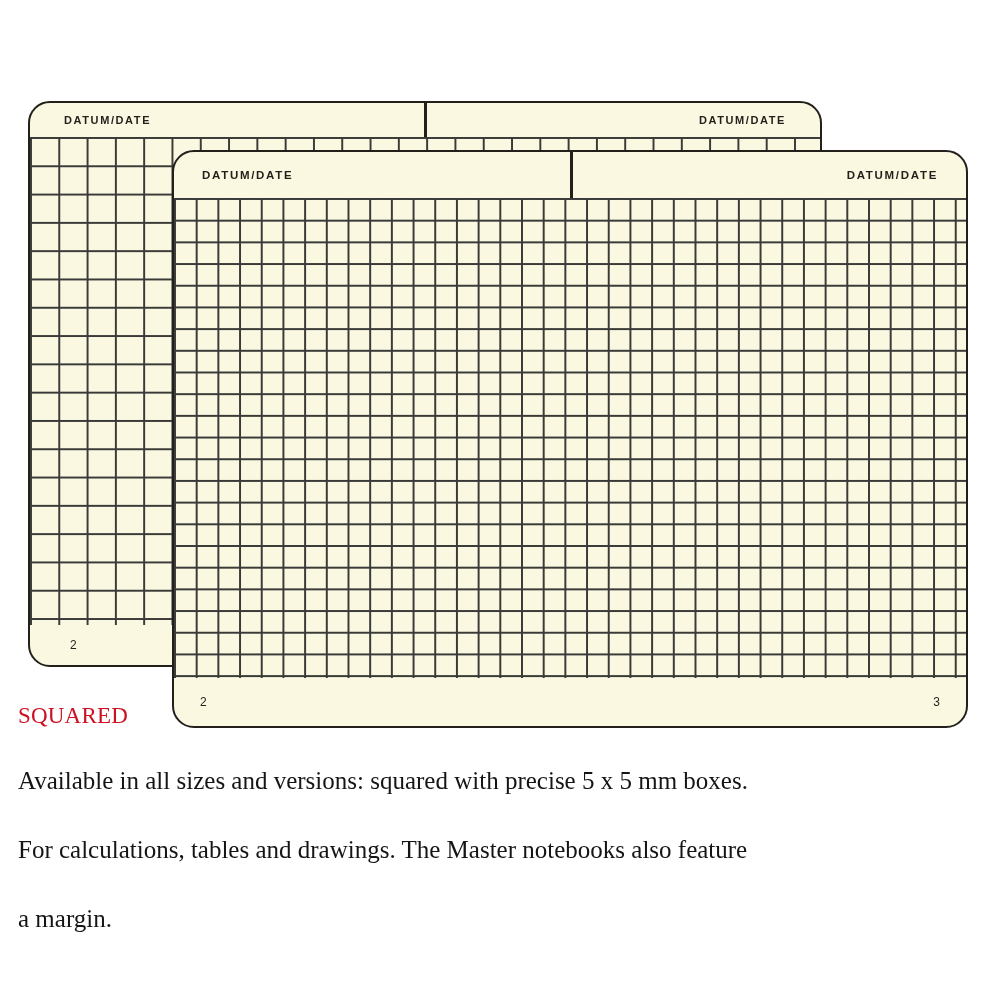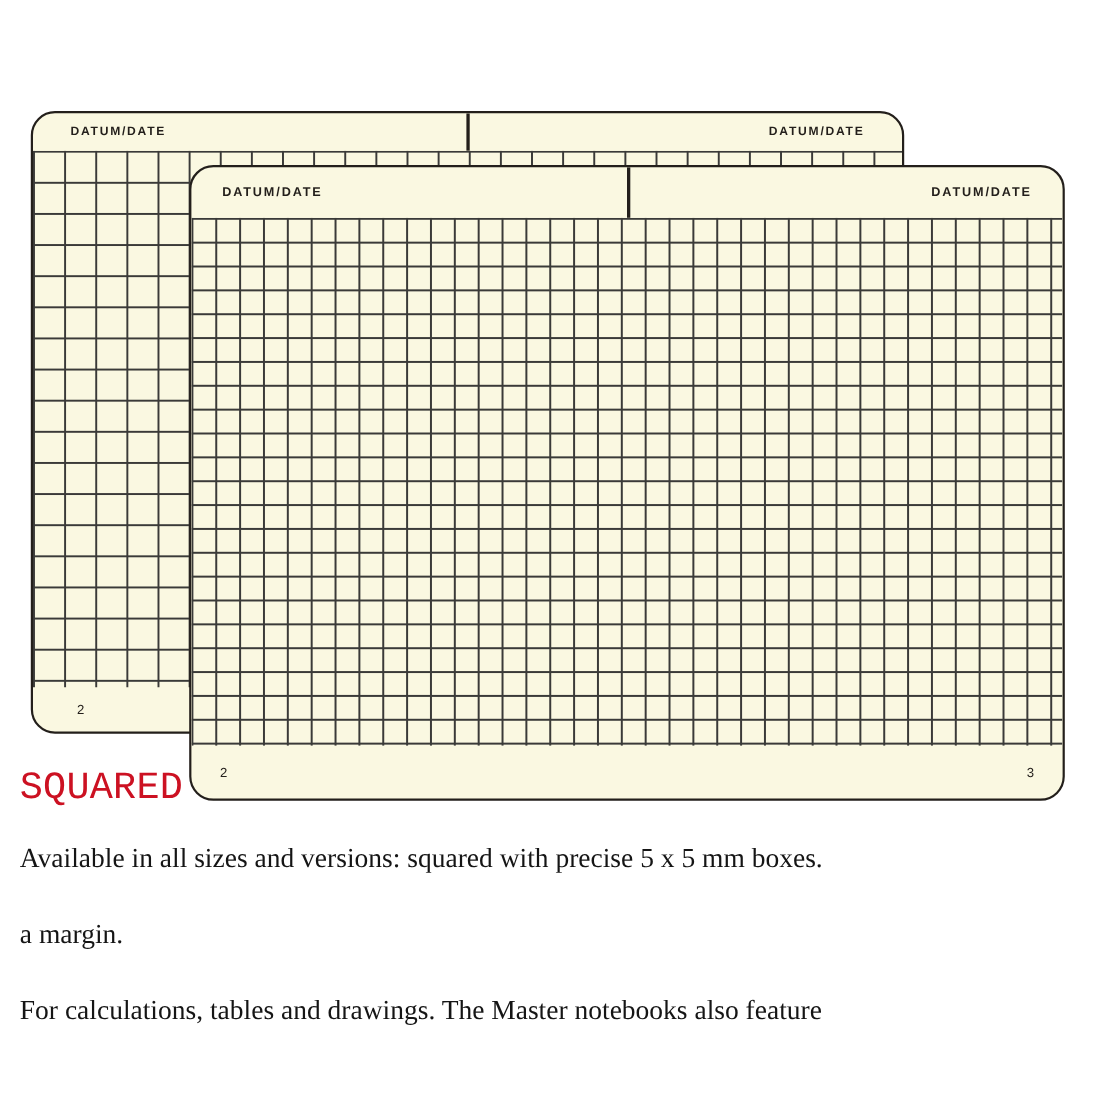--- a/index.html
+++ b/index.html
@@ -145,22 +145,22 @@
 
   
   #caption {
     position: absolute;
     left: 18px;
     top: 700px;
     width: 950px;
     z-index: 5;
   }
   #caption-title {
-    font-family: Liberation Mono, monospace;
-    font-size: 35px;
+    font-family: Liberation Serif, serif;
+    font-size: 23px;
     line-height: 32px;
     letter-spacing: 0.2px;
     margin: 0 0 8px 0;
     font-weight: 400;
   }
   #caption-body {
     font-family: "Liberation Serif", serif;
     font-size: 25px;
     line-height: 41px;
     color: #151515;
@@ -227,16 +227,16 @@
       </div>
     </div>
 
   </div>
 </div>
 
 <div id="caption">
   <h2 id="caption-title" style="color: rgb(204, 17, 34);">SQUARED</h2>
   <p id="caption-body">
     <span>Available in all sizes and versions: squared with precise 5 x 5 mm boxes.</span>
+    <span>For calculations, tables and drawings. The Master notebooks also feature</span>
     <span>a margin.</span>
-    <span>For calculations, tables and drawings. The Master notebooks also feature</span>
   </p>
 </div>
 
 </body></html>

